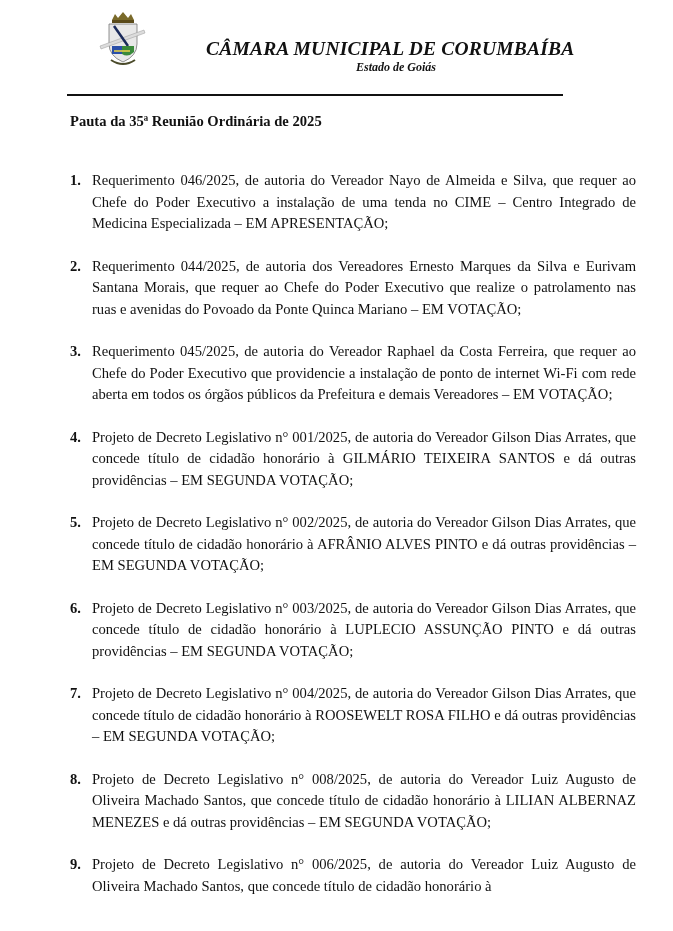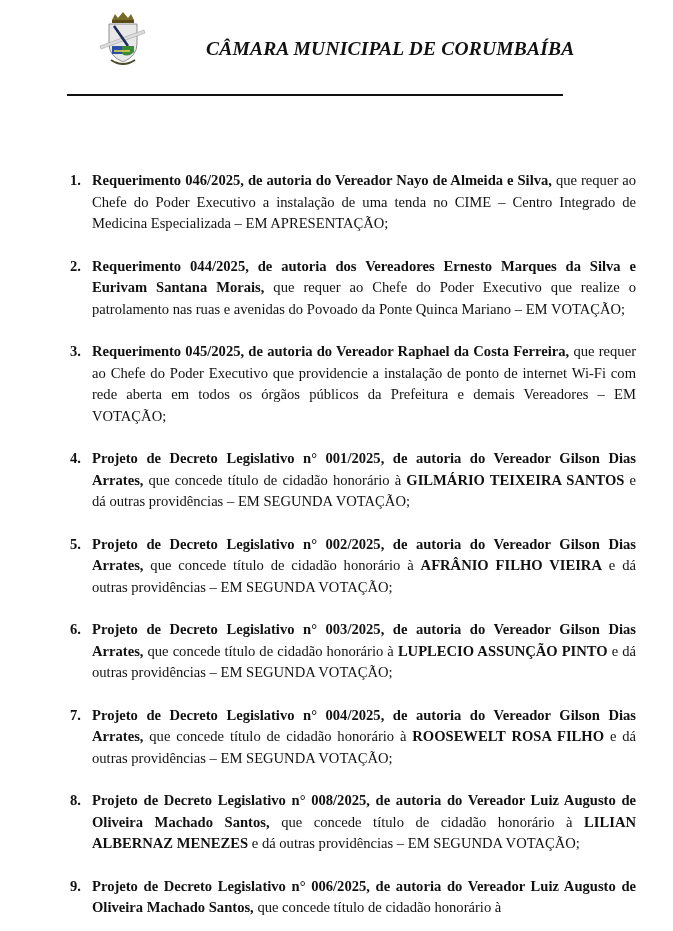--- a/index.html
+++ b/index.html
@@ -87,21 +87,21 @@
       padding-left: 22px;
       text-align: justify;
       margin-bottom: 21px;
     }
     .item .num {
       position: absolute;
       left: 0;
       top: 0;
       font-weight: bold;
     }
-    .b { font-weight: bold; }
+    .b { font-weight: normal; }
   </style>
 </head>
 <body>
 
 <div class="page">
 
   <div class="header">
     <svg class="logo" viewBox="0 0 50 60">
 
       <path d="M14 10 L17 4 L20 8 L25 2 L30 8 L33 4 L36 10 Z" fill="#7a6a2a"></path>
@@ -114,26 +114,28 @@
 
       <rect x="14" y="36" width="10" height="8" fill="#2a4fa8"></rect>
       <path d="M24 36 L36 36 L36 42 Q30 48 24 44 Z" fill="#3a8a3a"></path>
       <path d="M16 41 L32 41" stroke="#e5d04a" stroke-width="1.6"></path>
 
       <path d="M13 50 Q25 58 37 50" stroke="#4a4a2a" stroke-width="2" fill="none"></path>
     </svg>
 
     <div class="title-block">
       <div class="org-name">CÂMARA MUNICIPAL DE CORUMBAÍBA</div>
+      <div class="state">Estado de Goiás</div>
     </div>
   </div>
 
   <div class="rule"></div>
 
   <div class="agenda-head">
+    <div>Pauta da 35ª Reunião Ordinária de 2025</div>
   </div>
 
   <div class="items">
 
     <div class="item">
       <span class="num">1.</span>
       <span class="b">Requerimento 046/2025, de autoria do Vereador Nayo de Almeida e Silva,</span><span> que requer ao Chefe do Poder Executivo a instalação de uma tenda no CIME – Centro Integrado de Medicina Especializada – EM APRESENTAÇÃO;</span>
     </div>
 
     <div class="item">
@@ -146,21 +148,21 @@
       <span class="b">Requerimento 045/2025, de autoria do Vereador Raphael da Costa Ferreira,</span><span> que requer ao Chefe do Poder Executivo que providencie a instalação de ponto de internet Wi-Fi com rede aberta em todos os órgãos públicos da Prefeitura e demais Vereadores – EM VOTAÇÃO;</span>
     </div>
 
     <div class="item">
       <span class="num">4.</span>
       <span class="b">Projeto de Decreto Legislativo n° 001/2025, de autoria do Vereador Gilson Dias Arrates,</span><span> que concede título de cidadão honorário à </span><span class="b">GILMÁRIO TEIXEIRA SANTOS</span><span> e dá outras providências – EM SEGUNDA VOTAÇÃO;</span>
     </div>
 
     <div class="item">
       <span class="num">5.</span>
-      <span class="b">Projeto de Decreto Legislativo n° 002/2025, de autoria do Vereador Gilson Dias Arrates,</span><span> que concede título de cidadão honorário à </span><span class="b">AFRÂNIO FILHO VIEIRA</span><span> e dá outras providências – EM SEGUNDA VOTAÇÃO;</span>
+      <span class="b">Projeto de Decreto Legislativo n° 002/2025, de autoria do Vereador Gilson Dias Arrates,</span><span> que concede título de cidadão honorário à </span><span class="b">AFRÂNIO ALVES PINTO</span><span> e dá outras providências – EM SEGUNDA VOTAÇÃO;</span>
     </div>
 
     <div class="item">
       <span class="num">6.</span>
       <span class="b">Projeto de Decreto Legislativo n° 003/2025, de autoria do Vereador Gilson Dias Arrates,</span><span> que concede título de cidadão honorário à </span><span class="b">LUPLECIO ASSUNÇÃO PINTO</span><span> e dá outras providências – EM SEGUNDA VOTAÇÃO;</span>
     </div>
 
     <div class="item">
       <span class="num">7.</span>
       <span class="b">Projeto de Decreto Legislativo n° 004/2025, de autoria do Vereador Gilson Dias Arrates,</span><span> que concede título de cidadão honorário à </span><span class="b">ROOSEWELT ROSA FILHO</span><span> e dá outras providências – EM SEGUNDA VOTAÇÃO;</span>

